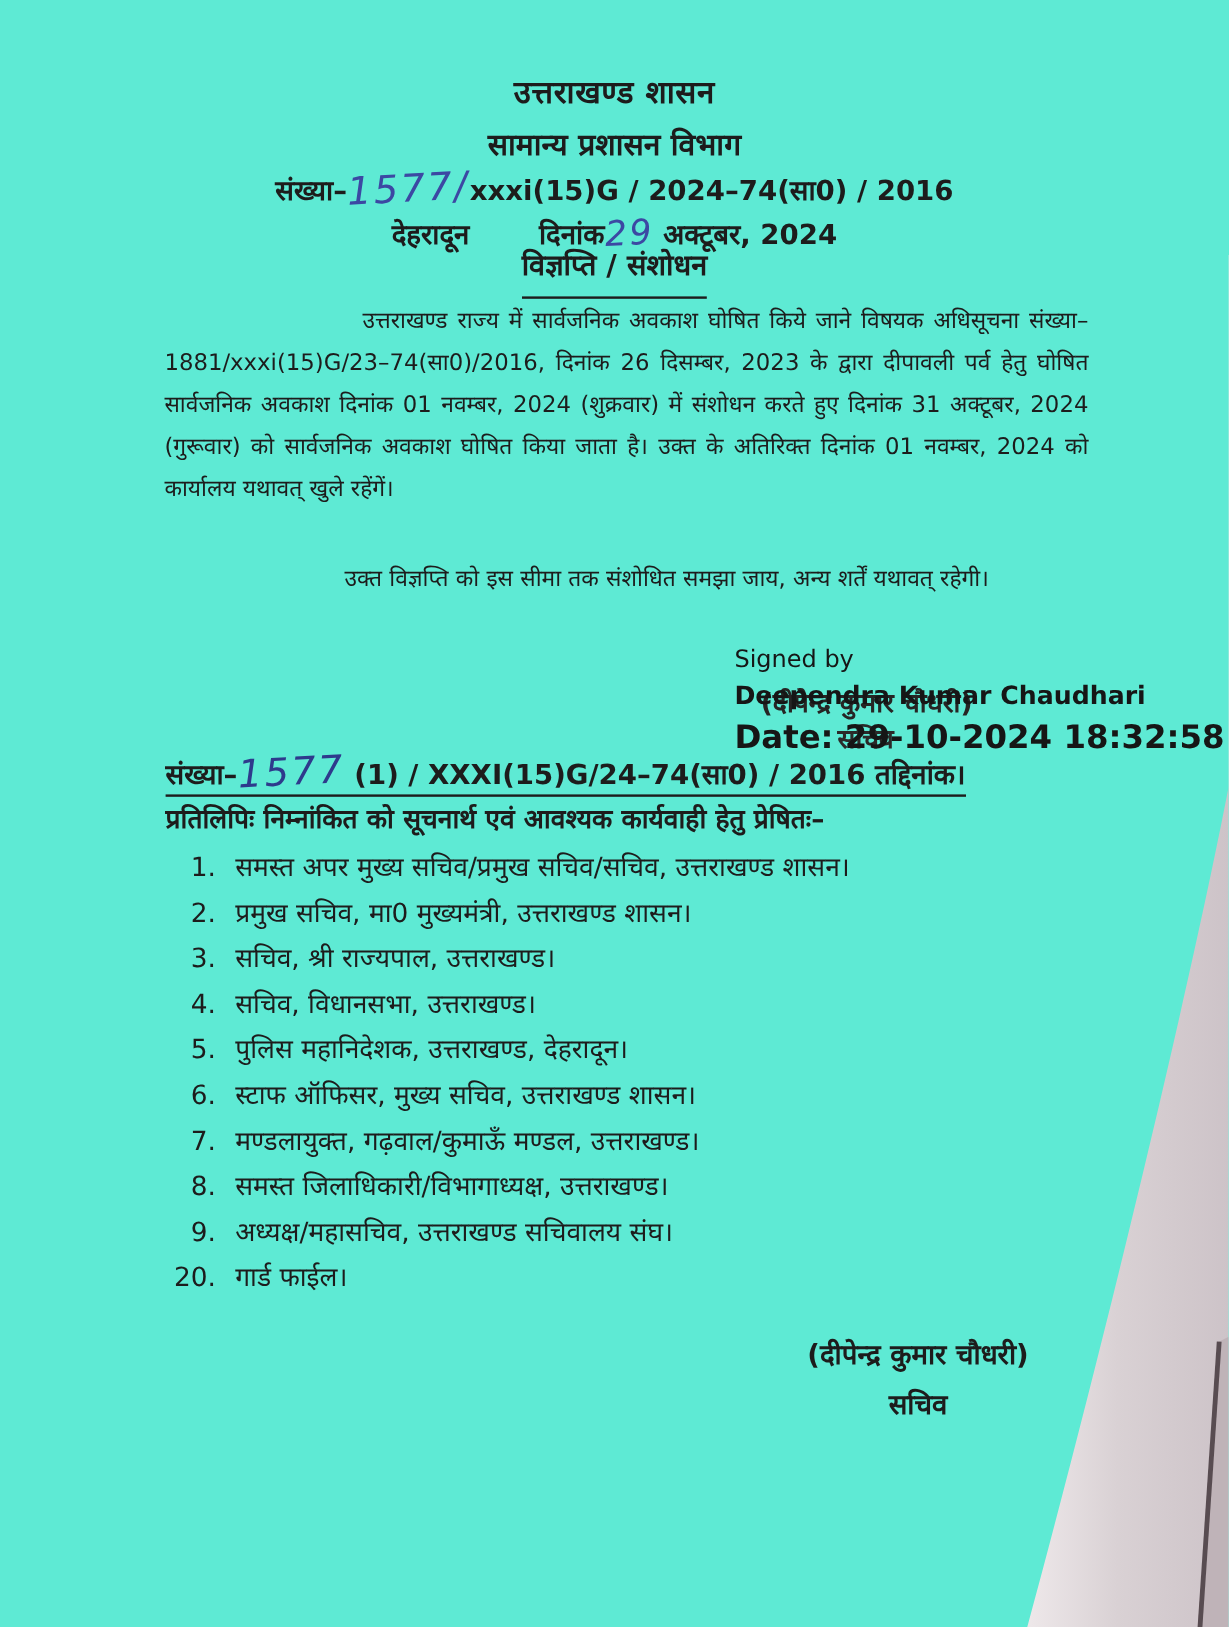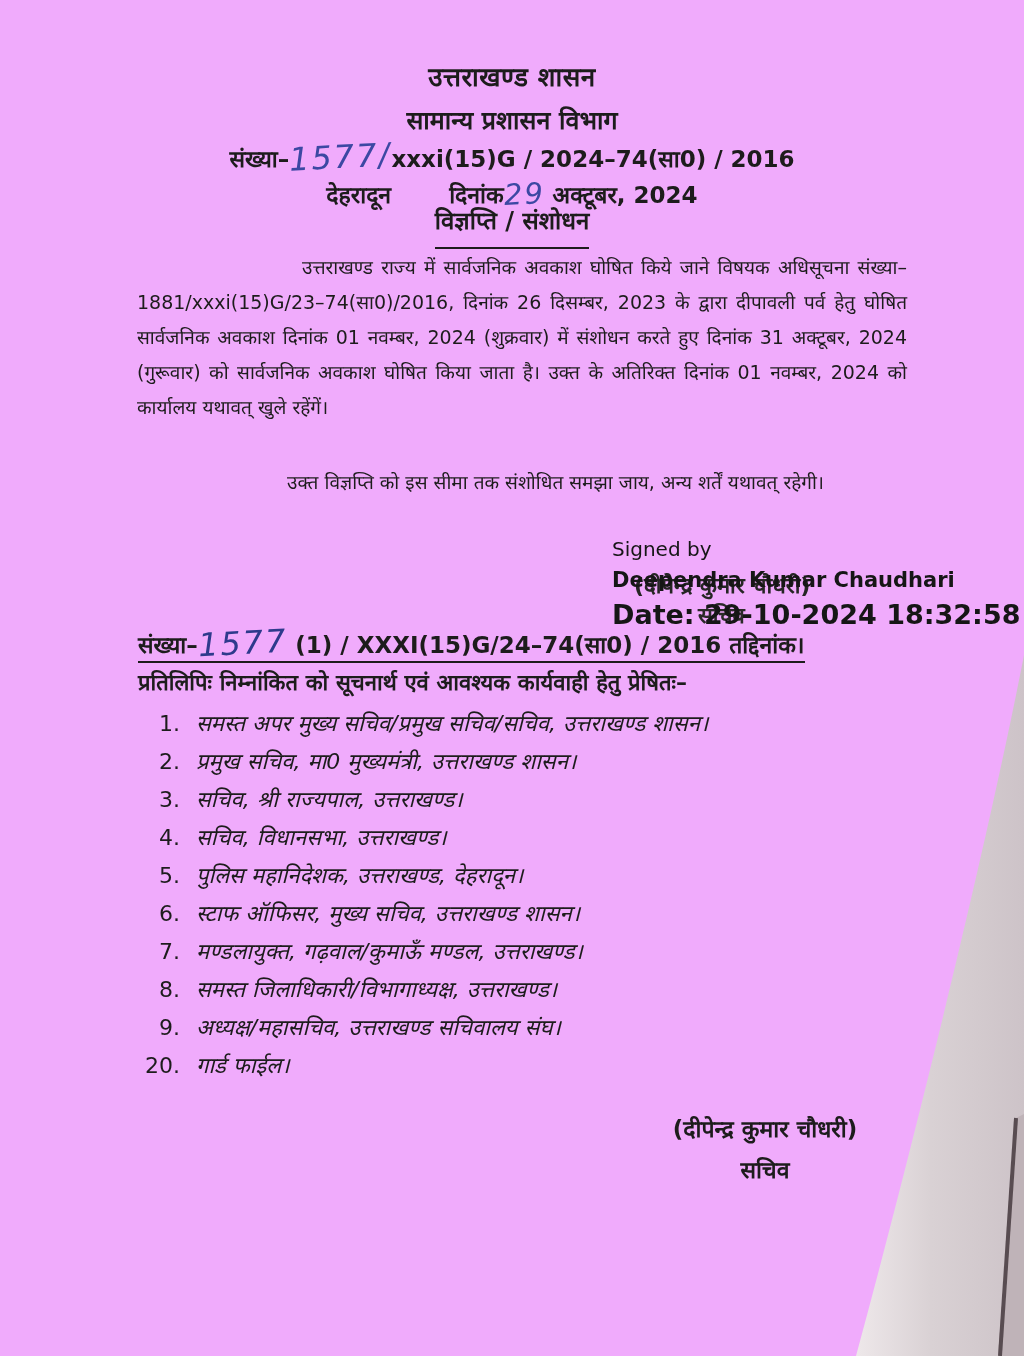--- a/index.html
+++ b/index.html
@@ -1,19 +1,19 @@
 <!DOCTYPE html>
 <html><head>
 <meta charset="utf-8">
 <style>
   html,body{margin:0;padding:0;background:#e9e6e7;}
   .page{
     position:relative;
     width:1024px;height:1356px;
-    background:#f0abfc;
+    background:#5eead4;
     overflow:hidden;
     font-family:"DejaVu Sans","Liberation Sans",sans-serif;
     color:#1d1c1c;
   }
   
   .header{position:absolute;top:58px;left:0;width:1024px;text-align:center;}
   .h-line1{font-size:26px;font-weight:600;letter-spacing:.5px;}
   .h-line2{font-size:25px;font-weight:600;margin-top:8px;}
   .h-number{font-size:23px;font-weight:700;margin-top:6px;white-space:nowrap;}
   .h-number .printed-bold{font-weight:700;}
@@ -55,21 +55,21 @@
     font-size:23px;font-weight:700;white-space:nowrap;
   }
   .refline .ul{border-bottom:2.5px solid #1d1c1c;padding-bottom:3px;}
   .pratilipi{
     position:absolute;left:138px;top:666px;
     font-size:22px;font-weight:600;
   }
   .copylist{position:absolute;left:138px;top:708px;width:772px;}
   .copyrow{display:flex;margin-bottom:7px;font-size:22px;font-weight:500;line-height:31px;}
   .copynum{width:42px;min-width:42px;text-align:right;padding-right:16px;}
-  .copytext{flex:1;text-align:justify;font-style:italic;}
+  .copytext{flex:1;text-align:justify;}
   
   .footsig{position:absolute;left:620px;top:1112px;width:290px;text-align:center;}
   .footsig .name{font-size:23px;font-weight:600;white-space:nowrap;}
   .footsig .desig{font-size:23px;font-weight:600;margin-top:9px;}
   
   .edge-svg{position:absolute;top:0;left:0;pointer-events:none;}
 </style>
 </head>
 <body>
 

